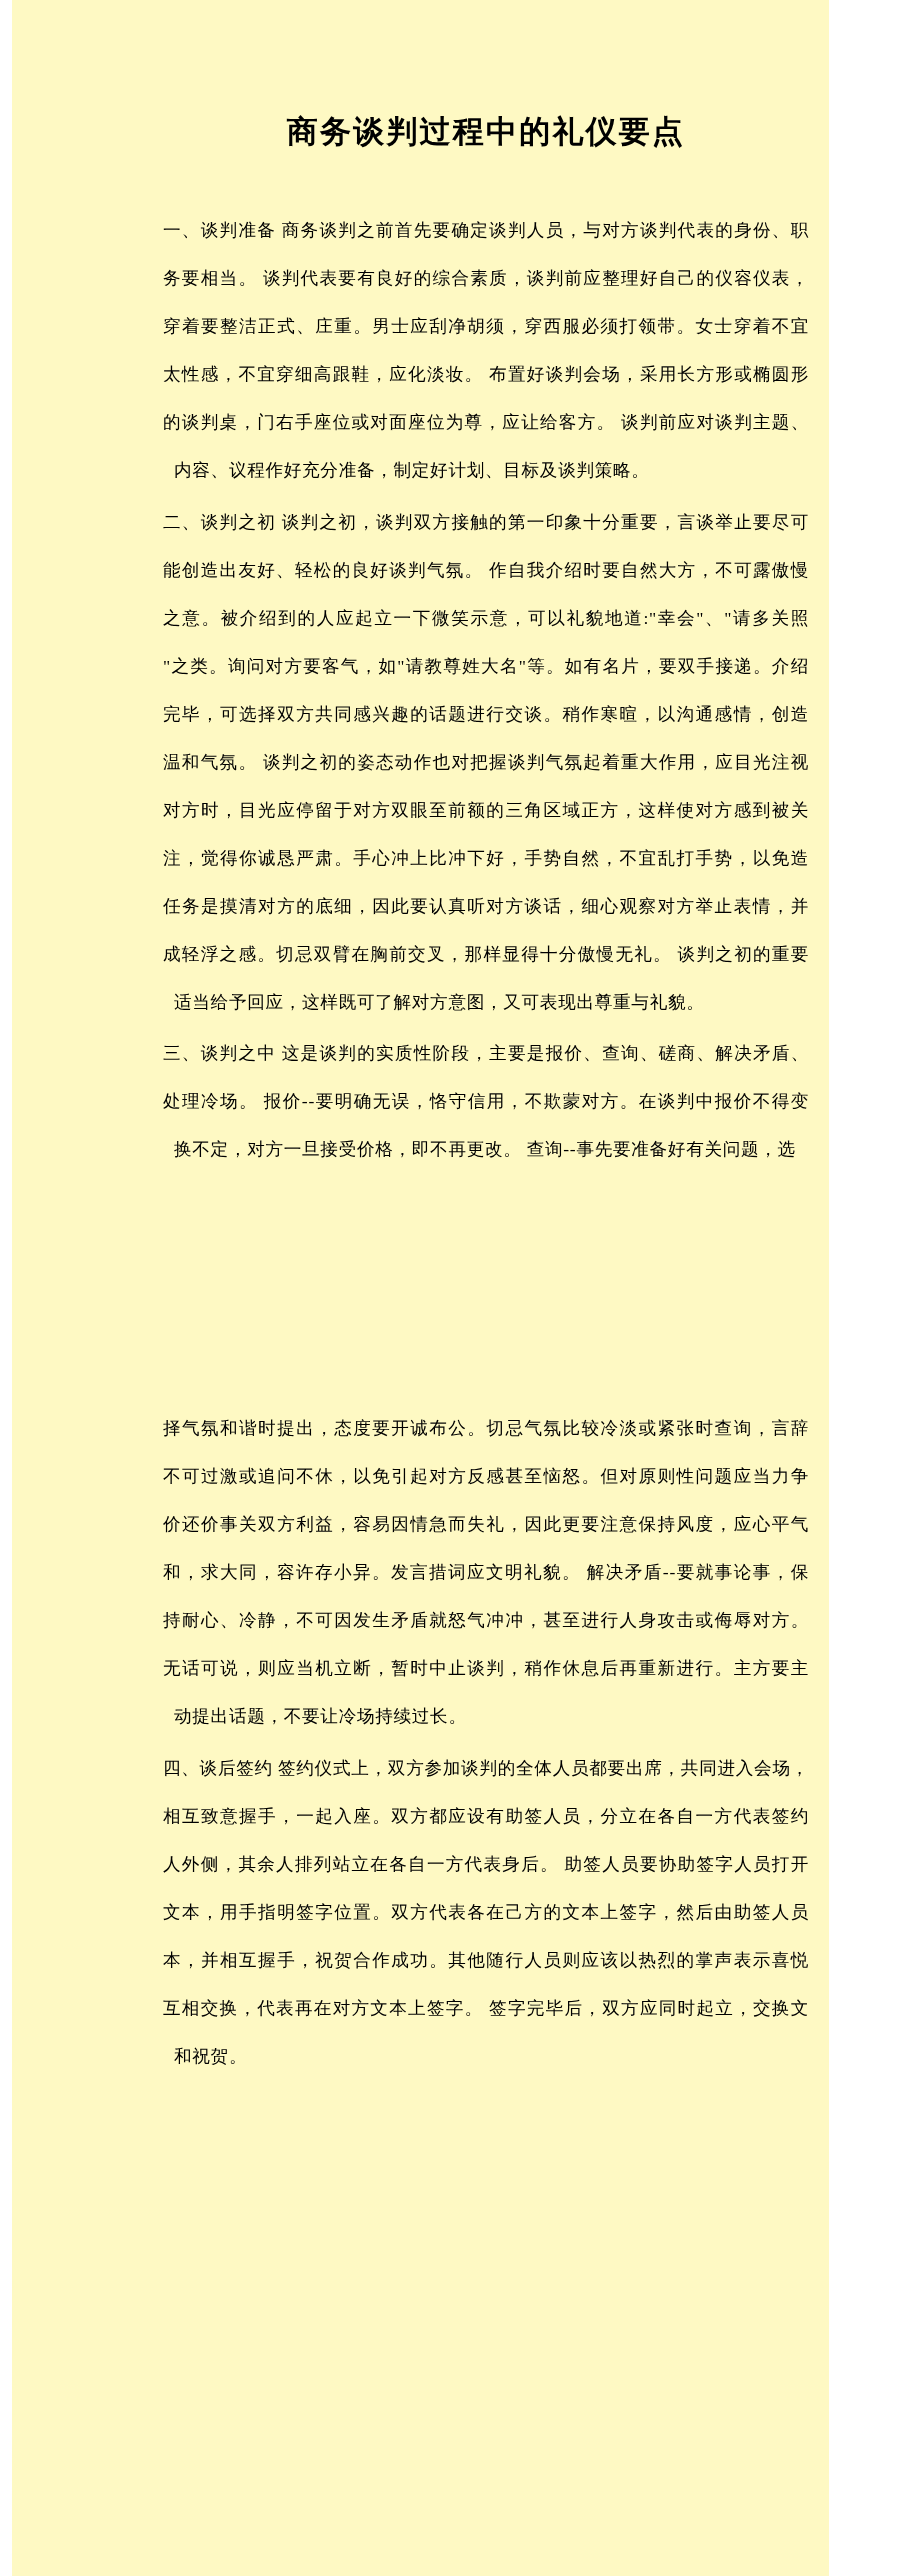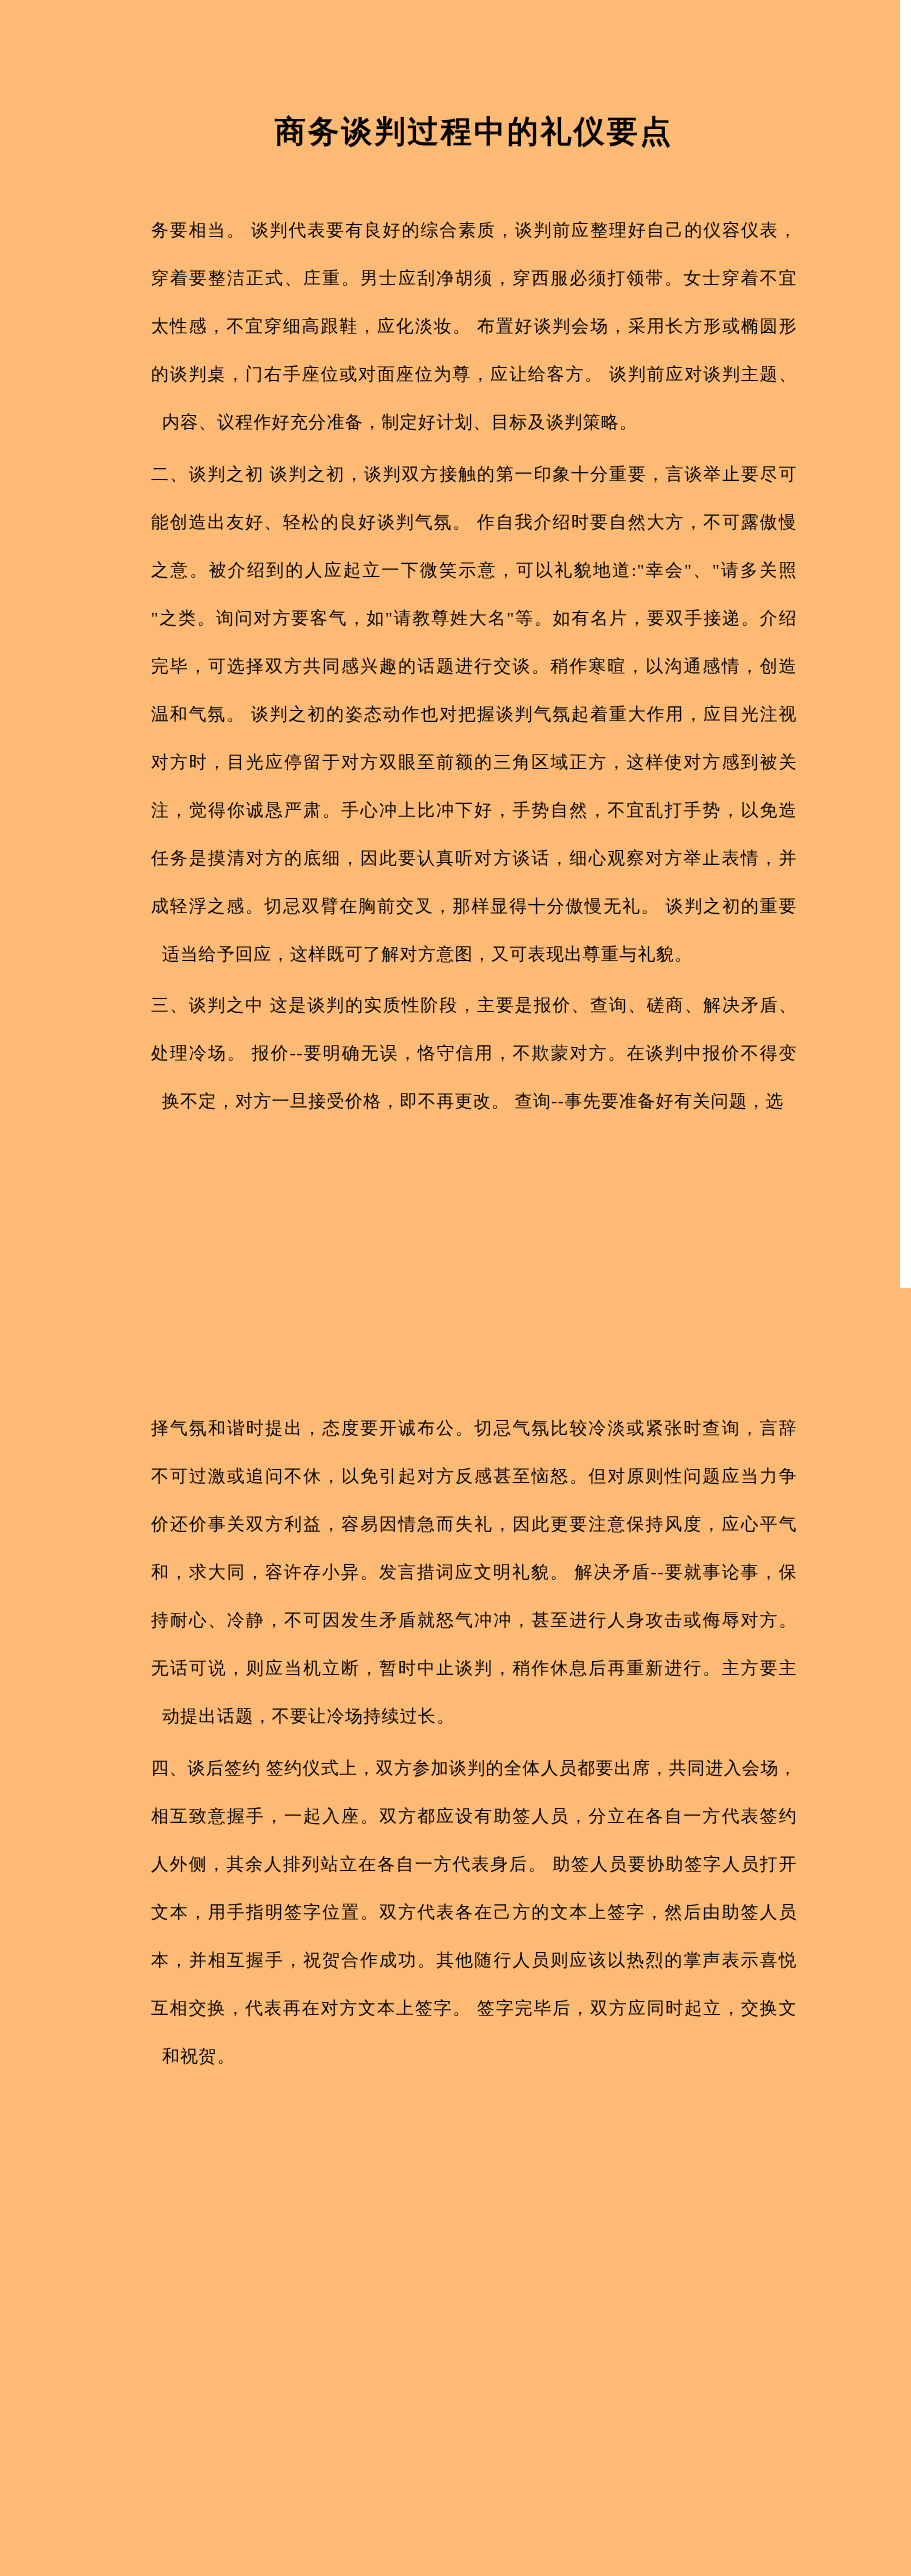--- a/index.html
+++ b/index.html
@@ -9,28 +9,28 @@
   }
   body {
     position: relative;
     width: 911px;
     height: 2576px;
     color: #000000;
     font-family: "Liberation Serif", "DejaVu Serif", serif;
   }
   .page {
     position: absolute;
-    left: 0;
-    width: 900px;
+    left: 12px;
+    width: 817px;
     height: 1288px;
-    background: #fdba74;
+    background: #fef9c3;
     overflow: hidden;
   }
   #page1 { top: 0; }
-  #page2 { top: 1288px; padding-left: 28px; }
+  #page2 { top: 1288px; }
   .doc-title {
     position: absolute;
     left: 151px;
     width: 646px;
     top: 110px;
     margin: 0;
     font-size: 31px;
     line-height: 44px;
     font-weight: bold;
     text-align: center;
@@ -62,20 +62,21 @@
     margin-left: 11px;
   }
 </style>
 </head>
 <body>
 
 <div class="page" id="page1">
   <h1 class="doc-title">商务谈判过程中的礼仪要点</h1>
   <div class="content">
       <div class="paragraph">
+        <div class="line">一、谈判准备 商务谈判之前首先要确定谈判人员，与对方谈判代表的身份、职</div>
         <div class="line">务要相当。 谈判代表要有良好的综合素质，谈判前应整理好自己的仪容仪表，</div>
         <div class="line">穿着要整洁正式、庄重。男士应刮净胡须，穿西服必须打领带。女士穿着不宜</div>
         <div class="line">太性感，不宜穿细高跟鞋，应化淡妆。 布置好谈判会场，采用长方形或椭圆形</div>
         <div class="line">的谈判桌，门右手座位或对面座位为尊，应让给客方。 谈判前应对谈判主题、</div>
         <div class="line para-last">内容、议程作好充分准备，制定好计划、目标及谈判策略。</div>
       </div>
       <div class="paragraph">
         <div class="line">二、谈判之初 谈判之初，谈判双方接触的第一印象十分重要，言谈举止要尽可</div>
         <div class="line">能创造出友好、轻松的良好谈判气氛。 作自我介绍时要自然大方，不可露傲慢</div>
         <div class="line">之意。被介绍到的人应起立一下微笑示意，可以礼貌地道:"幸会"、"请多关照</div>

